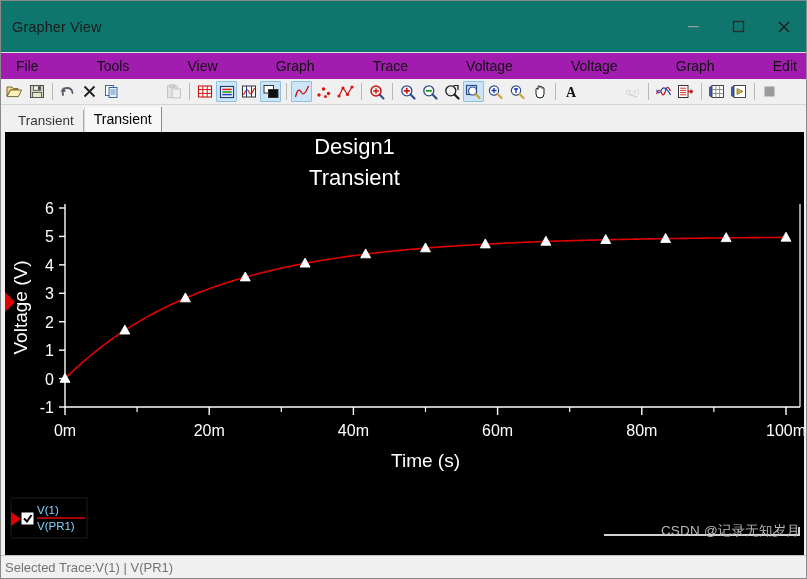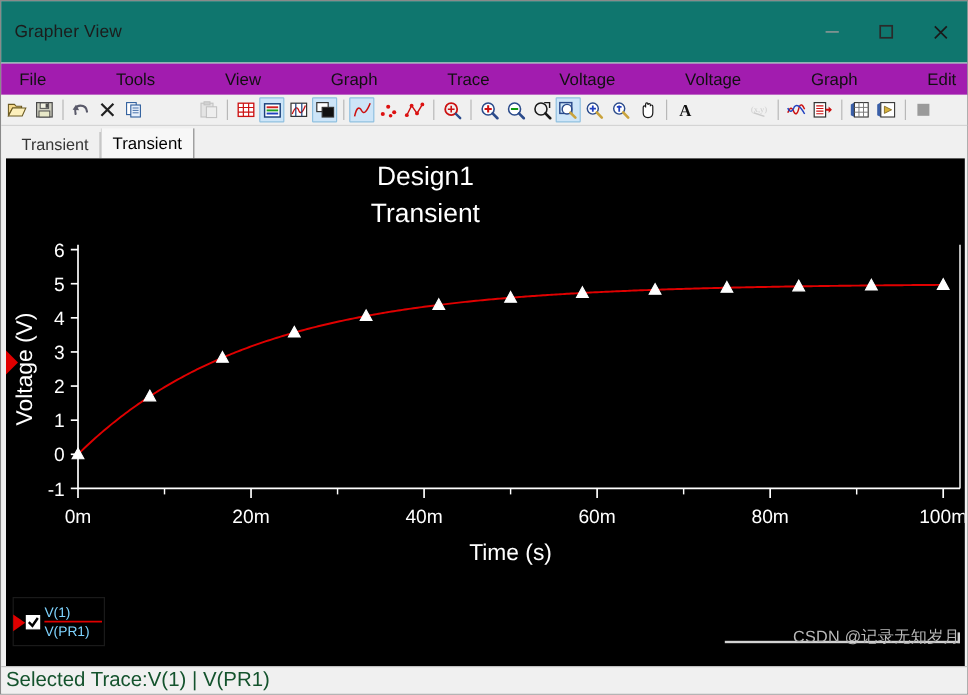--- a/index.html
+++ b/index.html
@@ -143,22 +143,22 @@
   .statusbar {
     height: 23px;
     background: #f0f0f0;
     border-top: 1px solid #c0c0c0;
     display: flex;
     align-items: center;
     flex: 0 0 auto;
     position: relative;
   }
   .status-text {
-    font-size: 17px;
-    color: #14532d;
+    font-size: 13px;
+    color: #737373;
     padding-left: 4px;
     white-space: nowrap;
   }
 
   
   .watermark {
     position: absolute;
     right: 6px;
     bottom: 38px;
     font-size: 13.5px;

